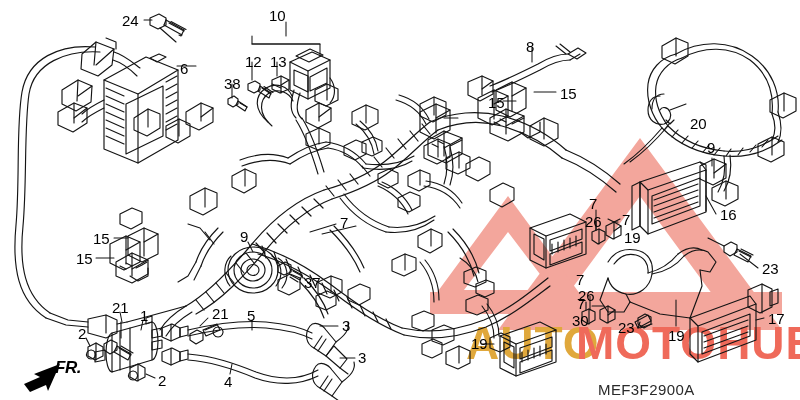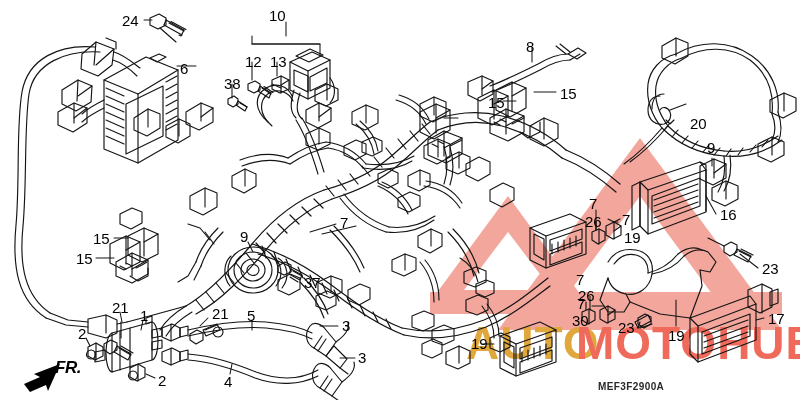--- a/index.html
+++ b/index.html
@@ -3,21 +3,21 @@
 <meta charset="utf-8">
 <style>
   html,body{margin:0;padding:0;background:#fff;}
   body{width:800px;height:400px;overflow:hidden;
        font-family:"Liberation Sans","DejaVu Sans",sans-serif;}
   #stage{position:relative;width:800px;height:400px;background:#ffffff;}
   #stage svg{position:absolute;left:0;top:0;}
   .lbl{position:absolute;font-family:"Liberation Sans",sans-serif;
        font-size:15px;font-weight:400;color:#000;line-height:1;
        white-space:nowrap;user-select:none;}
-  .diagcode{position:absolute;font-size:10px;font-weight:700;
+  .diagcode{position:absolute;font-size:15px;font-weight:400;
             letter-spacing:.4px;color:#2a2a2a;}
   .frtxt{position:absolute;font-size:17px;font-weight:900;
          font-style:italic;color:#000;letter-spacing:-.5px;}
   .wm-text{position:absolute;font-size:46px;font-weight:700;
            letter-spacing:1px;white-space:nowrap;}
   .wm-a{color:#e0a83c;}
   .wm-b{color:#ef6a5a;}
 </style>
 </head>
 <body>

